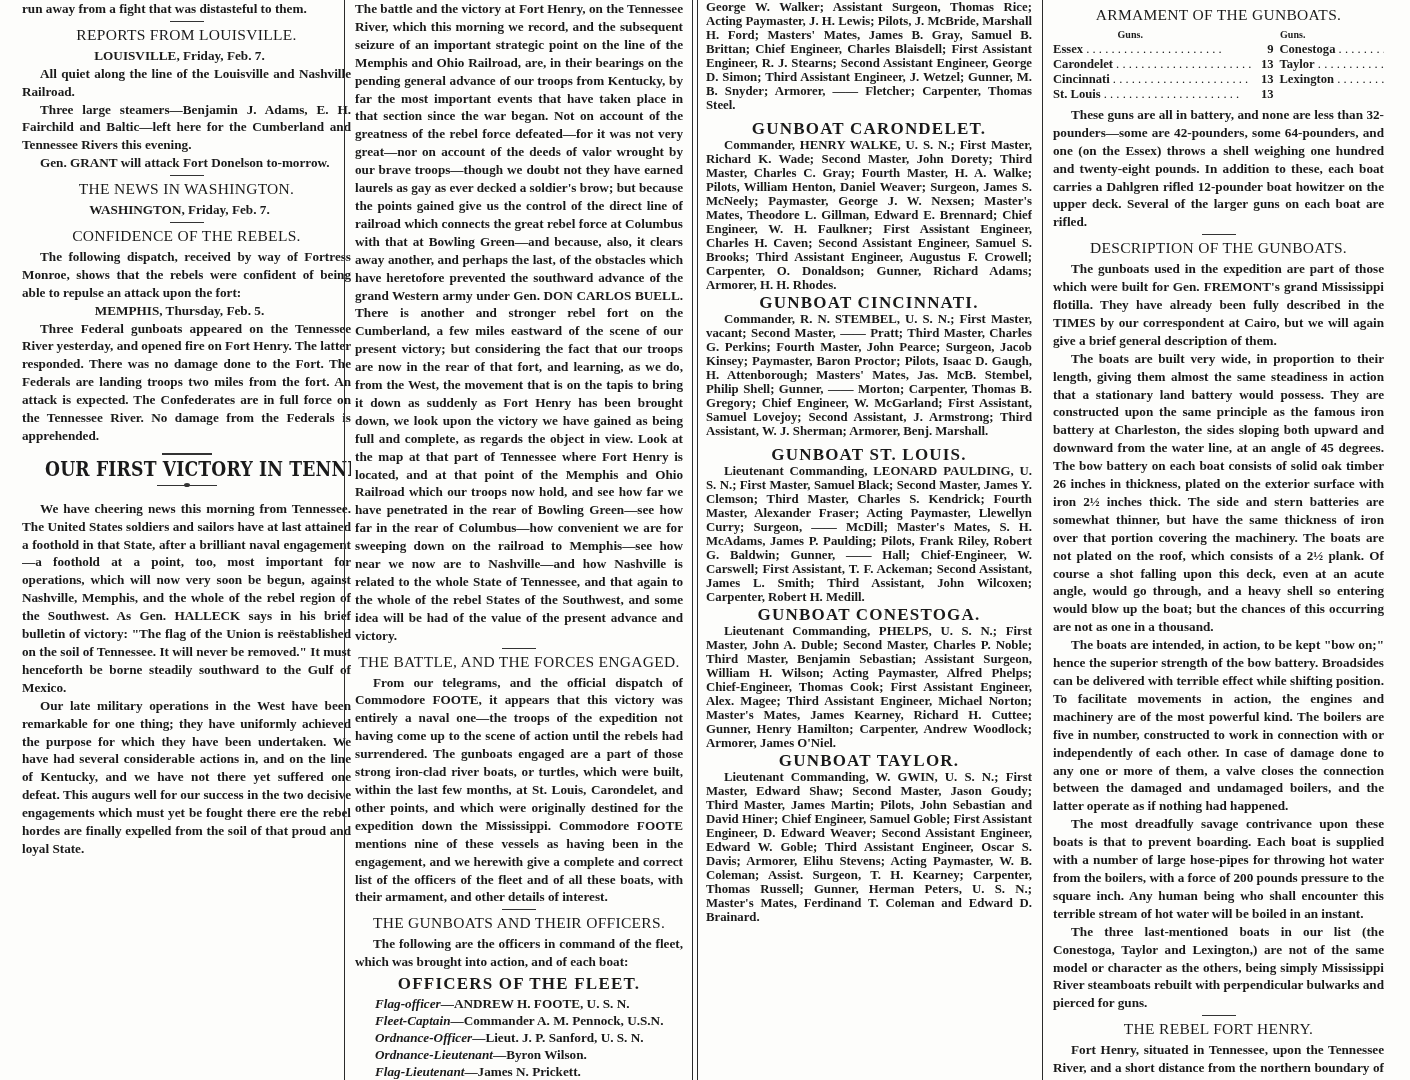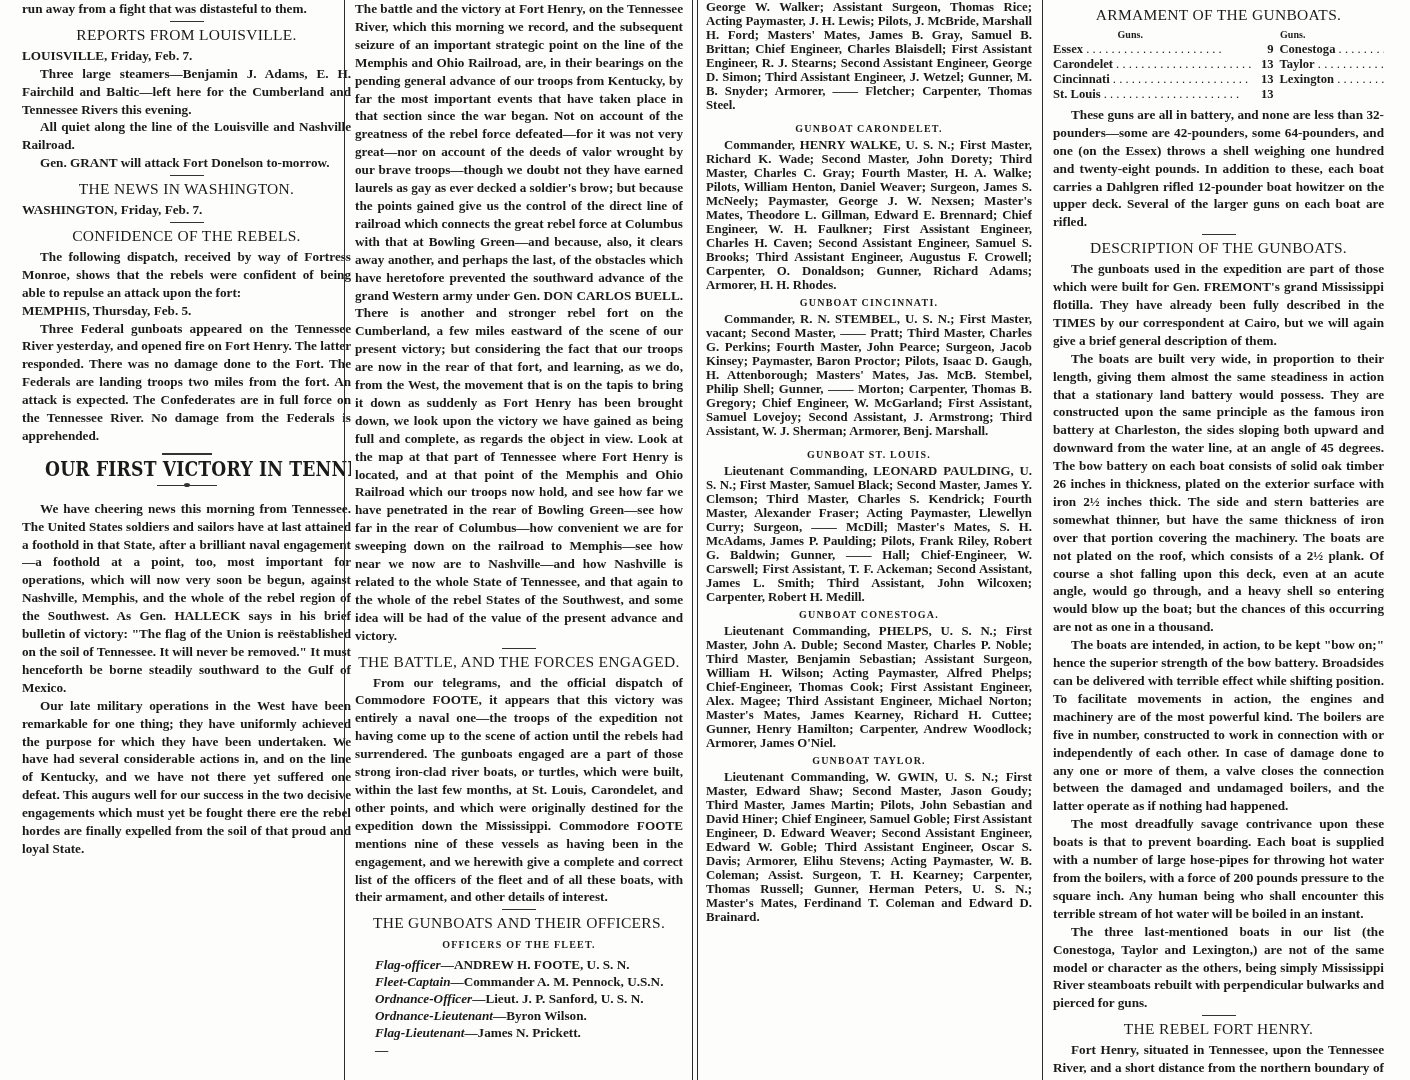--- a/index.html
+++ b/index.html
@@ -25,23 +25,23 @@
     .hd {
       text-align: center; font-weight: normal; font-size: 15.5px; letter-spacing: 0.3px;
       margin: 4px 0 3px 0; text-indent: 0;
     }
     .hd-big {
       text-align: center; font-weight: 900; font-size: 20px; letter-spacing: 0.2px;
       margin: 6px 0 2px 0; font-family: "DejaVu Serif", serif; transform: scaleX(0.86); transform-origin: center;
       white-space: nowrap;
     }
     .sub {
-      text-align: center; font-size: 10px; letter-spacing: 1.2px; font-weight: bold; margin: 4px 0 2px 0; text-indent: 0;
+      text-align: center; font-size: 17px; letter-spacing: 1.2px; font-weight: bold; margin: 4px 0 2px 0; text-indent: 0;
     }
-    .dateline { text-align: left; padding-right: 14px; text-indent: 0 !important; }
+    .dateline { text-align: center; padding-right: 14px; text-indent: 0 !important; }
     .sep { width: 34px; height: 1px; background: #333; margin: 3px auto 3px auto; }
     .sep-orn { width: 60px; height: 1px; background: #333; margin: 6px auto 14px auto; position: relative; }
     .sep-orn::after { content: ""; position: absolute; left: 27px; top: -2px; width: 6px; height: 4px; background: #333; border-radius: 50%; }
     .off-list p { text-indent: 0; padding-left: 20px; line-height: 17px; }
     .arm-table { width: 100%; font-size: 12.6px; line-height: 15px; margin: 2px 0 4px 0; }
     .arm-head { display: flex; justify-content: space-between; font-size: 10px; padding: 0 6px 0 0; }
     .arm-head span { flex: 1; text-align: center; padding-right: 8px; }
     .arm-rows { display: flex; }
     .arm-side { flex: 1; }
     .arm-row { display: flex; align-items: center; }
@@ -53,22 +53,22 @@
 </head>
 <body>
 
 <div class="page">
 
   <div class="col" style="left:22px; width:329px;">
     <p class="noindent">run away from a fight that was distasteful to them.</p>
     <div class="sep"></div>
     <div class="hd">REPORTS FROM LOUISVILLE.</div>
     <p class="dateline">LOUISVILLE, Friday, Feb. 7.</p>
+    <p>All quiet along the line of the Louisville and Nashville Railroad.</p>
     <p>Three large steamers—Benjamin J. Adams, E. H. Fairchild and Baltic—left here for the Cumberland and Tennessee Rivers this evening.</p>
-    <p>All quiet along the line of the Louisville and Nashville Railroad.</p>
     <p>Gen. GRANT will attack Fort Donelson to-morrow.</p>
     <div class="sep"></div>
     <div class="hd">THE NEWS IN WASHINGTON.</div>
     <p class="dateline">WASHINGTON, Friday, Feb. 7.</p>
     <div class="sep"></div>
     <div class="hd">CONFIDENCE OF THE REBELS.</div>
     <p>The following dispatch, received by way of Fortress Monroe, shows that the rebels were confident of being able to repulse an attack upon the fort:</p>
     <p class="dateline">MEMPHIS, Thursday, Feb. 5.</p>
     <p>Three Federal gunboats appeared on the Tennessee River yesterday, and opened fire on Fort Henry. The latter responded. There was no damage done to the Fort. The Federals are landing troops two miles from the fort. An attack is expected. The Confederates are in full force on the Tennessee River. No damage from the Federals is apprehended.</p>
     <div class="sep" style="width:50px;height:2px;margin-top:8px;"></div>
@@ -80,20 +80,21 @@
 
   <div class="rule" style="left:344px;"></div>
 
   <div class="col" style="left:355px; width:328px;">
     <p class="noindent">The battle and the victory at Fort Henry, on the Tennessee River, which this morning we record, and the subsequent seizure of an important strategic point on the line of the Memphis and Ohio Railroad, are, in their bearings on the pending general advance of our troops from Kentucky, by far the most important events that have taken place in that section since the war began. Not on account of the greatness of the rebel force defeated—for it was not very great—nor on account of the deeds of valor wrought by our brave troops—though we doubt not they have earned laurels as gay as ever decked a soldier's brow; but because the points gained give us the control of the direct line of railroad which connects the great rebel force at Columbus with that at Bowling Green—and because, also, it clears away another, and perhaps the last, of the obstacles which have heretofore prevented the southward advance of the grand Western army under Gen. DON CARLOS BUELL. There is another and stronger rebel fort on the Cumberland, a few miles eastward of the scene of our present victory; but considering the fact that our troops are now in the rear of that fort, and learning, as we do, from the West, the movement that is on the tapis to bring it down as suddenly as Fort Henry has been brought down, we look upon the victory we have gained as being full and complete, as regards the object in view. Look at the map at that part of Tennessee where Fort Henry is located, and at that point of the Memphis and Ohio Railroad which our troops now hold, and see how far we have penetrated in the rear of Bowling Green—see how far in the rear of Columbus—how convenient we are for sweeping down on the railroad to Memphis—see how near we now are to Nashville—and how Nashville is related to the whole State of Tennessee, and that again to the whole of the rebel States of the Southwest, and some idea will be had of the value of the present advance and victory.</p>
     <div class="sep"></div>
     <div class="hd">THE BATTLE, AND THE FORCES ENGAGED.</div>
     <p>From our telegrams, and the official dispatch of Commodore FOOTE, it appears that this victory was entirely a naval one—the troops of the expedition not having come up to the scene of action until the rebels had surrendered. The gunboats engaged are a part of those strong iron-clad river boats, or turtles, which were built, within the last few months, at St. Louis, Carondelet, and other points, and which were originally destined for the expedition down the Mississippi. Commodore FOOTE mentions nine of these vessels as having been in the engagement, and we herewith give a complete and correct list of the officers of the fleet and of all these boats, with their armament, and other details of interest.</p>
     <div class="sep"></div>
     <div class="hd">THE GUNBOATS AND THEIR OFFICERS.</div>
+    <p>The following are the officers in command of the fleet, which was brought into action, and of each boat:</p>
     <div class="sub">OFFICERS OF THE FLEET.</div>
     <div class="off-list">
       <p><i>Flag-officer</i>—<span>ANDREW H. FOOTE, U. S. N.</span></p>
       <p><i>Fleet-Captain</i>—<span>Commander A. M. Pennock, U.S.N.</span></p>
       <p><i>Ordnance-Officer</i>—<span>Lieut. J. P. Sanford, U. S. N.</span></p>
       <p><i>Ordnance-Lieutenant</i>—<span>Byron Wilson.</span></p>
       <p><i>Flag-Lieutenant</i>—<span>James N. Prickett.</span></p>
       <p style="padding-left:0;text-indent:20px;">—</p>
     </div>
 

